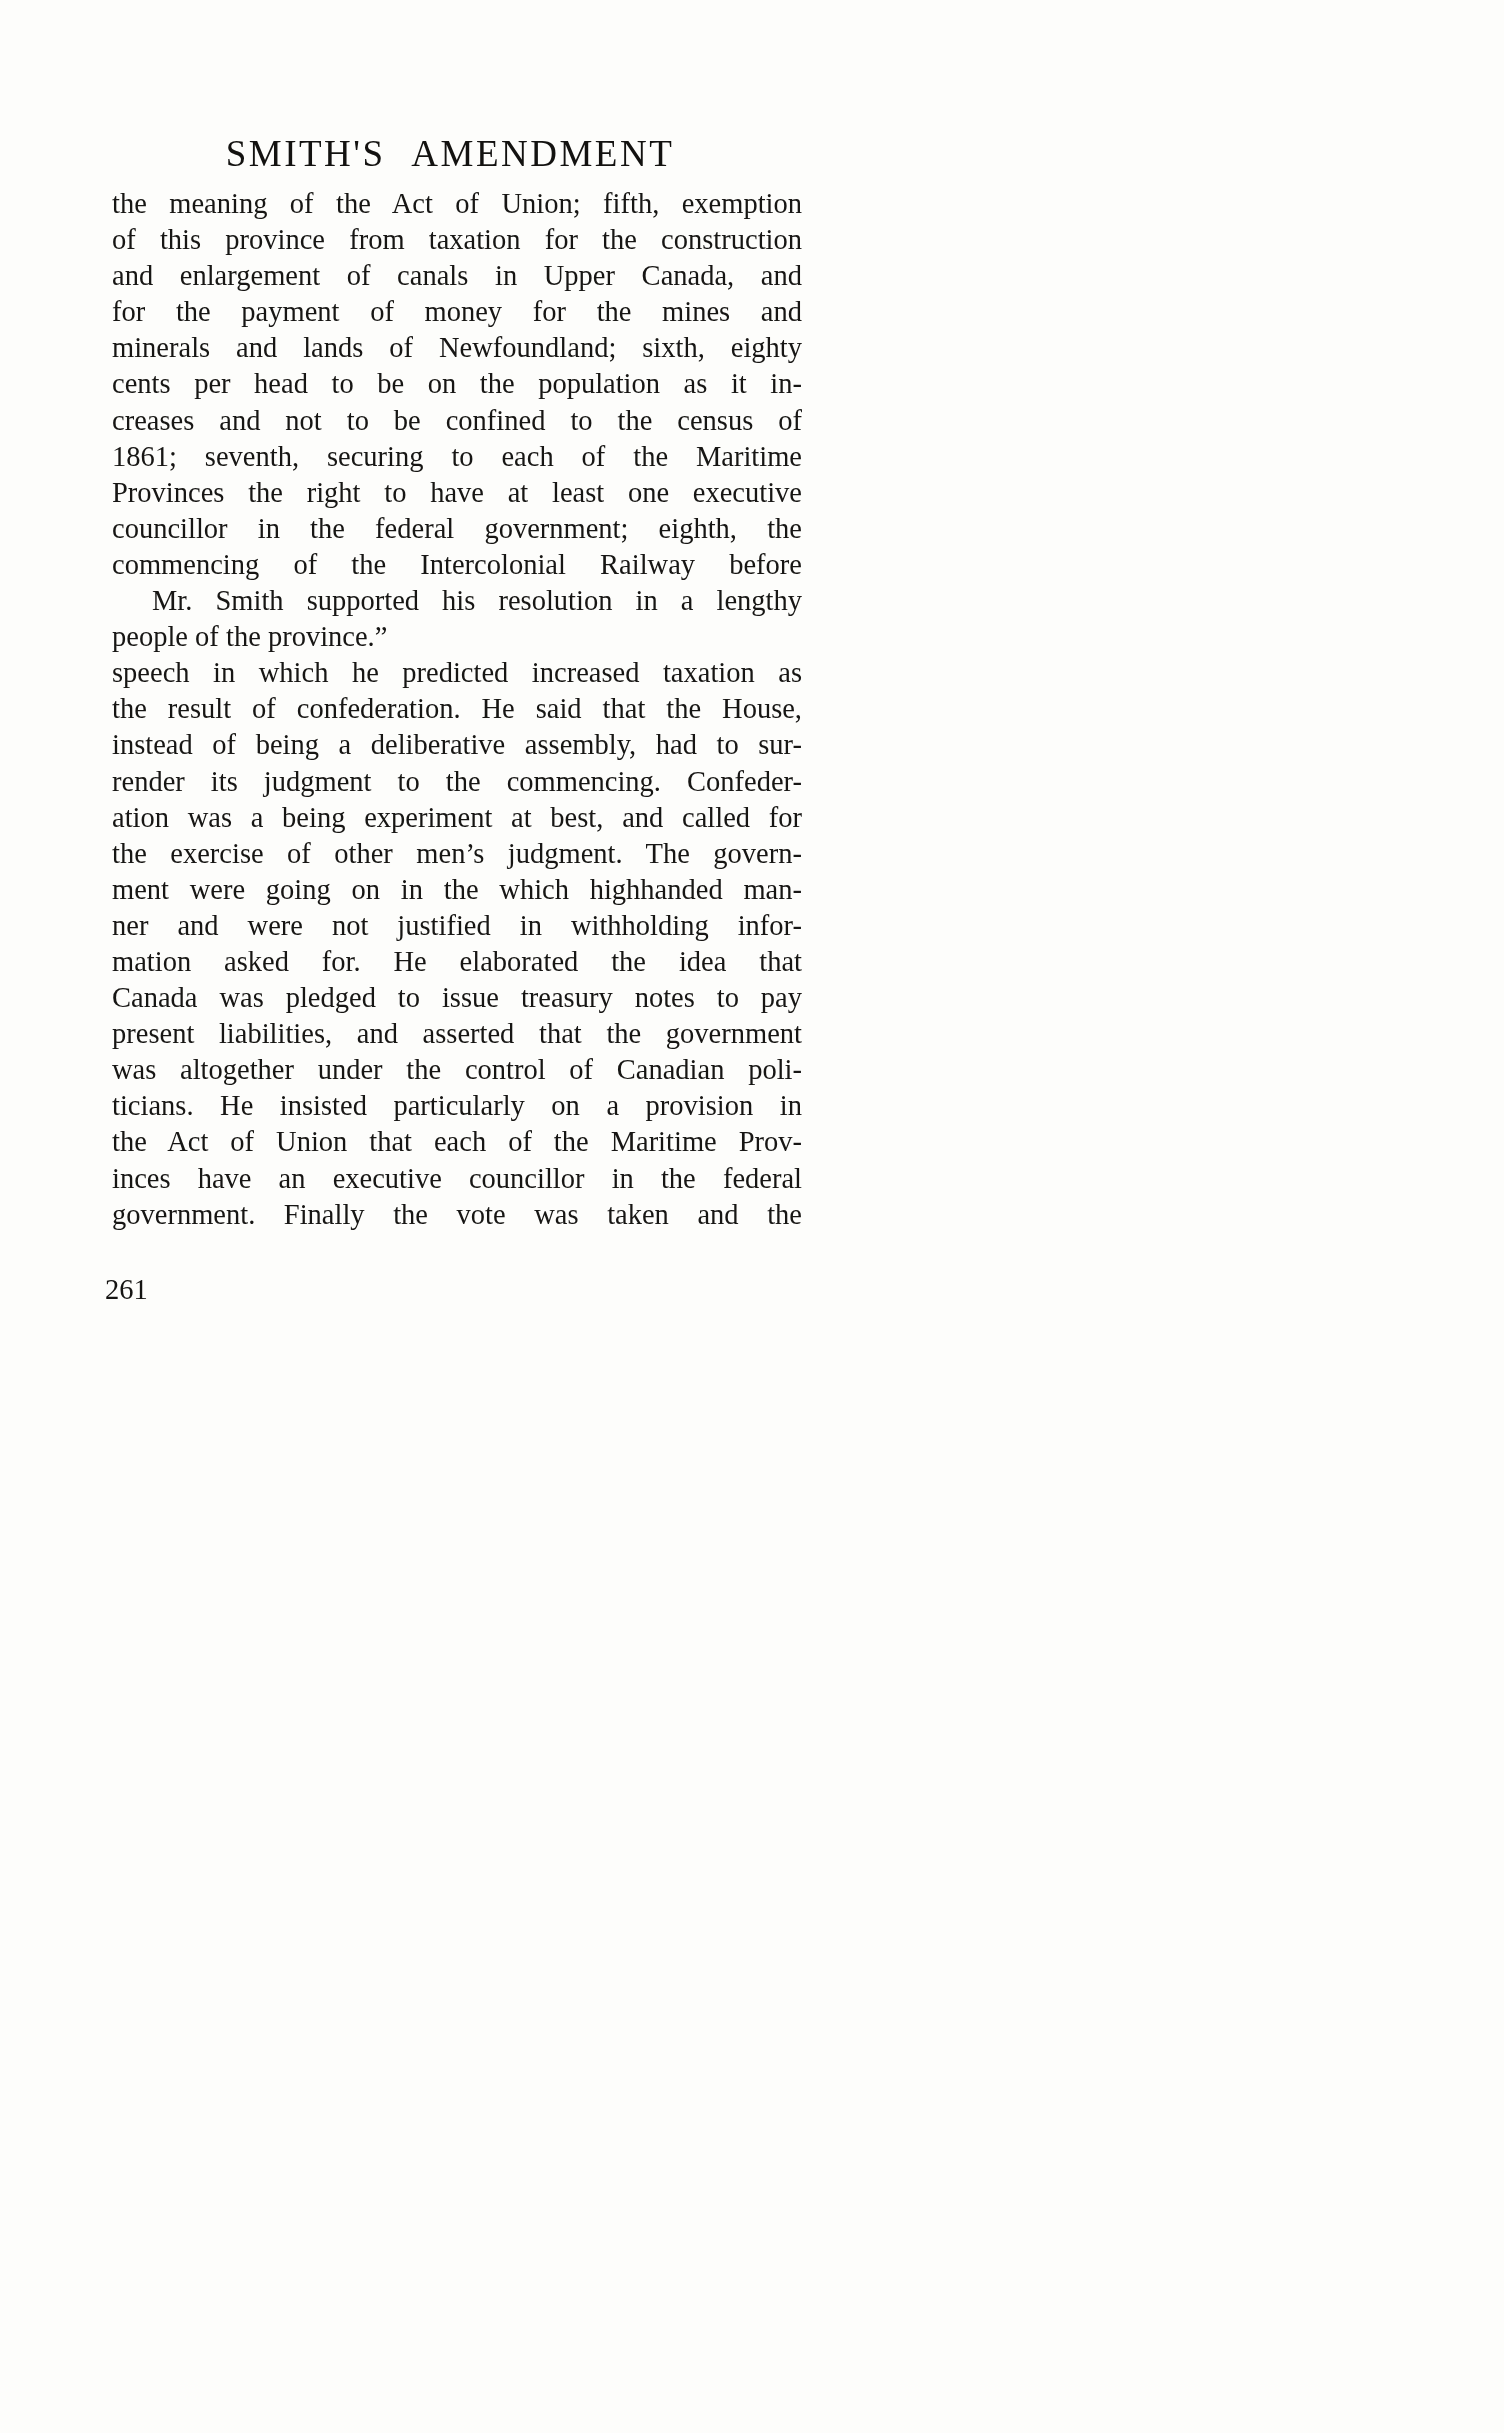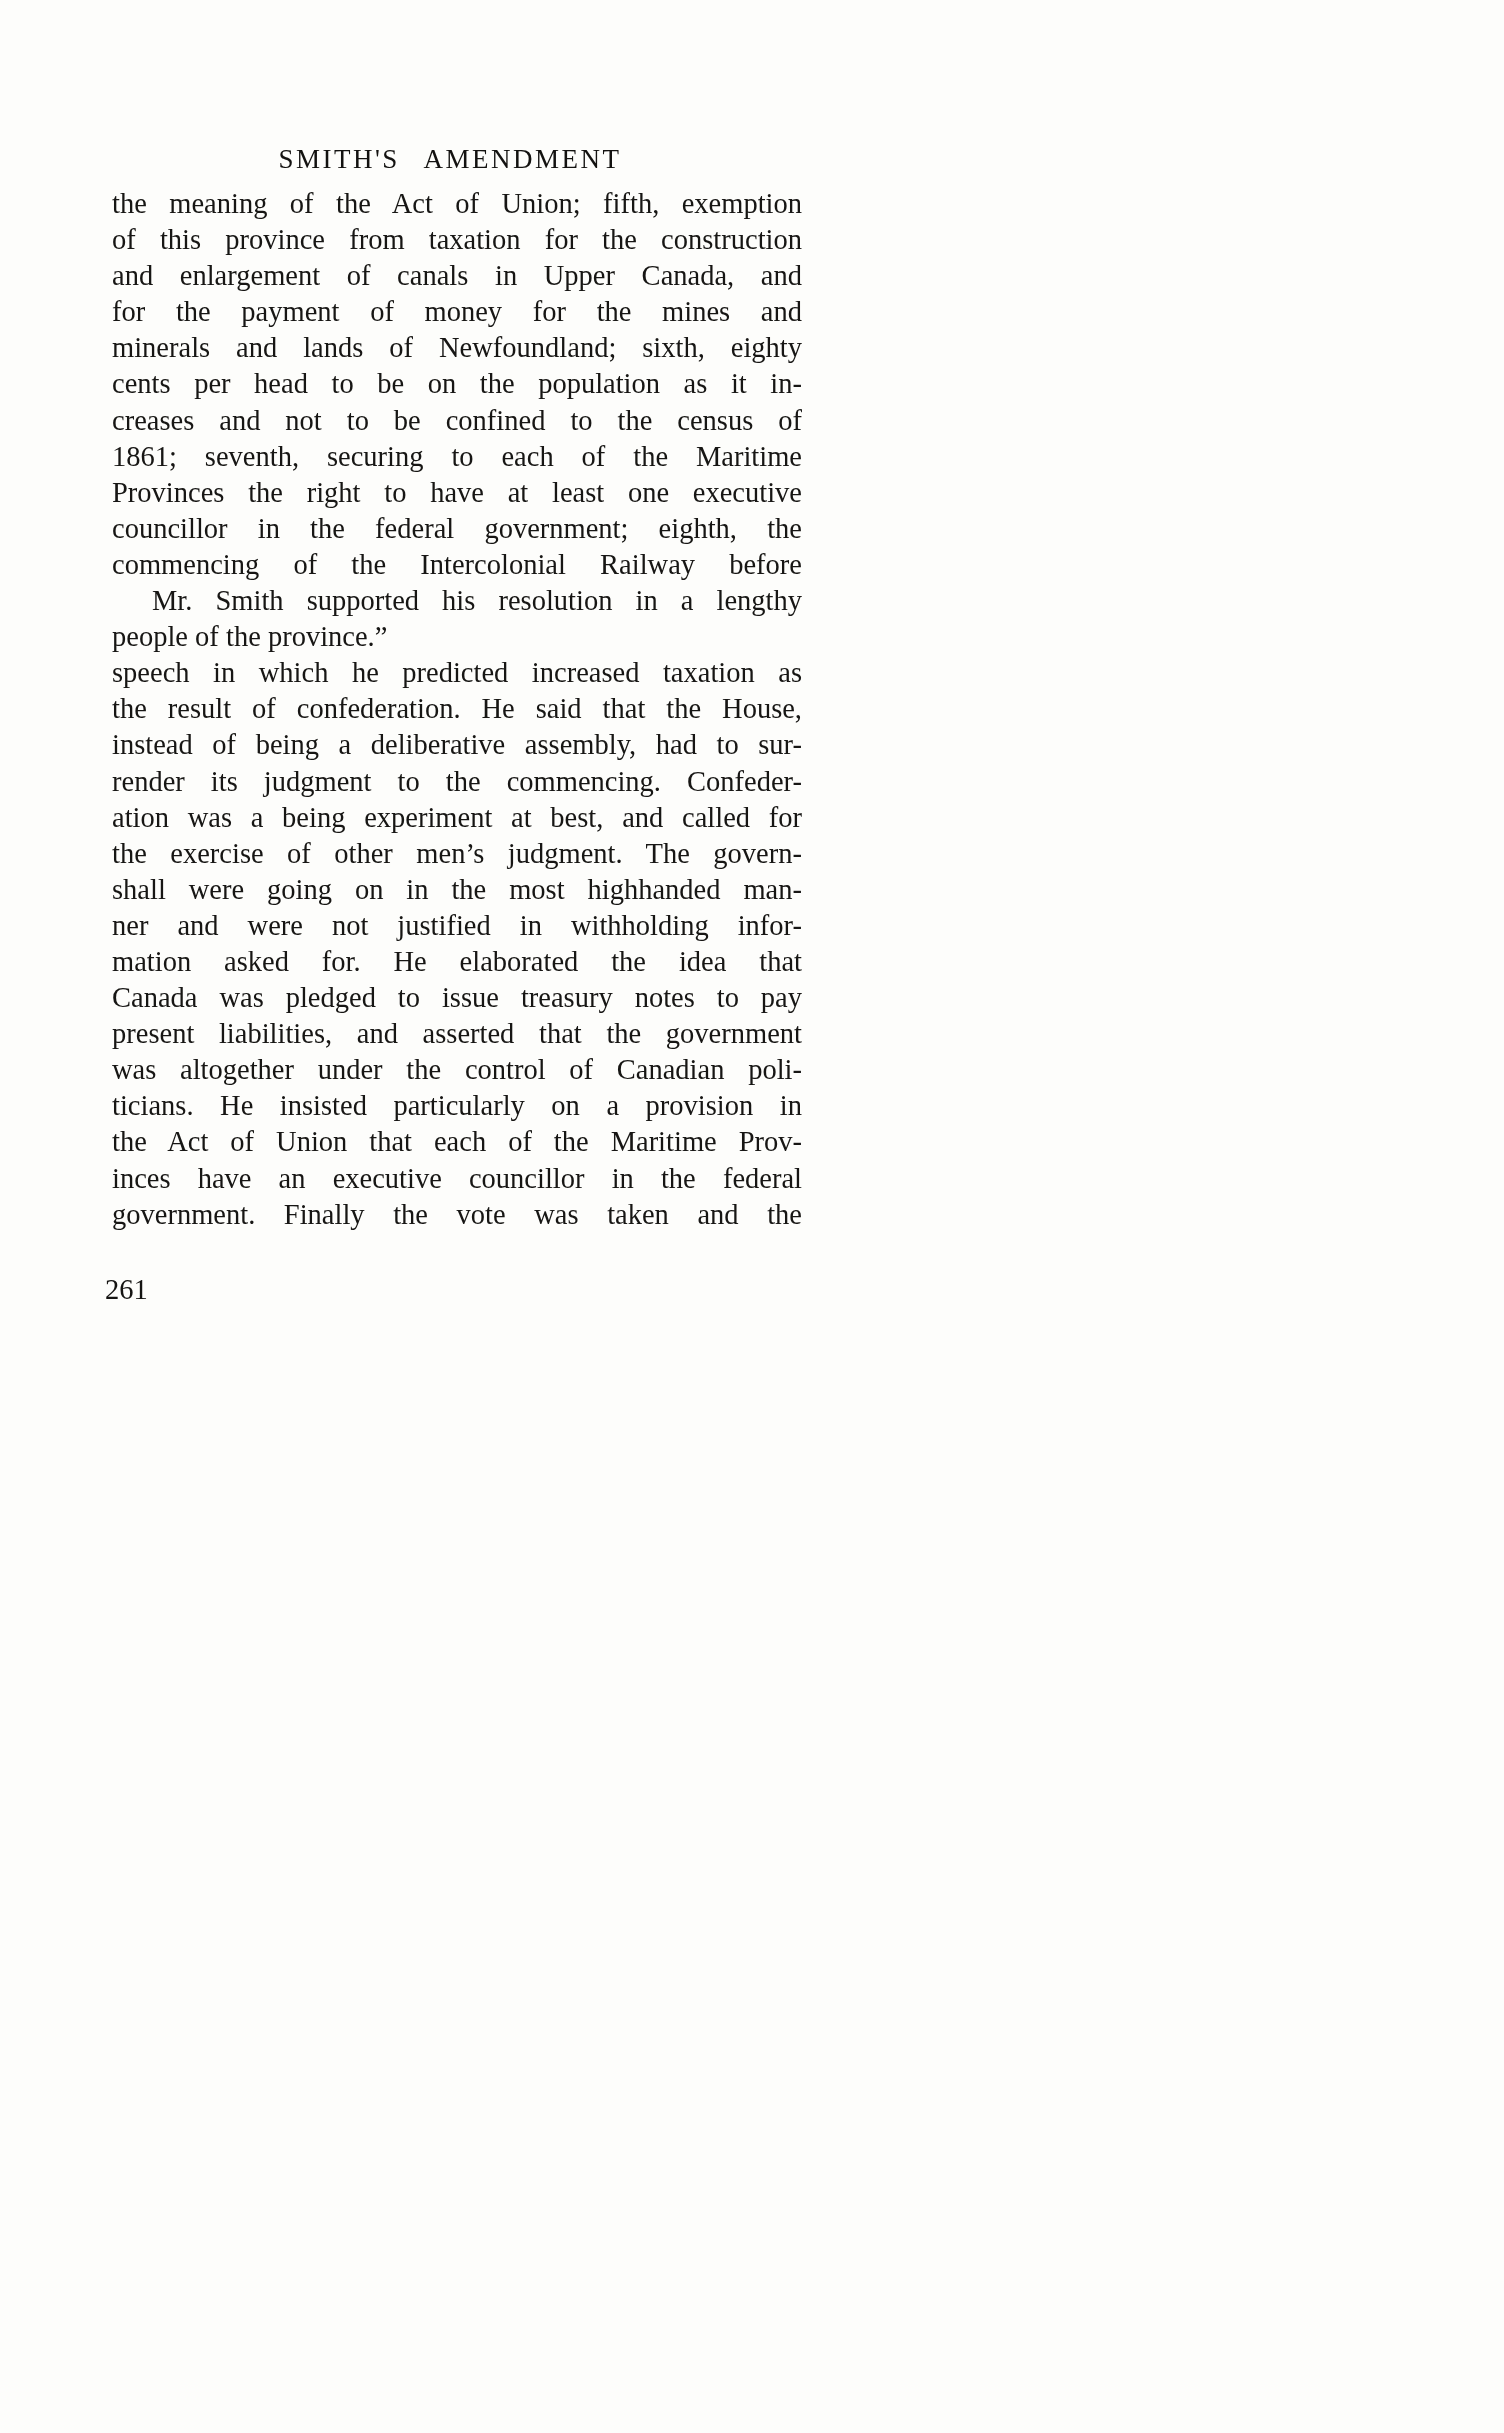--- a/index.html
+++ b/index.html
@@ -11,25 +11,25 @@
     position: relative;
     width: 1504px;
     height: 2433px;
     background: #fdfdfb;
     font-family: "Liberation Serif", "DejaVu Serif", serif;
     color: #151412;
     overflow: hidden;
   }
   .title {
     position: absolute;
-    top: 144px;
+    top: 132px;
     left: 105px;
     width: 690px;
     text-align: center;
-    font-size: 27px;
+    font-size: 37px;
     letter-spacing: 2.5px;
     word-spacing: 16px;
     color: #131210;
   }
   .body-text {
     position: absolute;
     top: 186px;
     left: 105px;
     width: 690px;
     font-size: 28.5px;
@@ -78,21 +78,21 @@
       <div class="line">councillor in the federal government; eighth, the</div>
       <div class="line">commencing of the Intercolonial Railway before</div>
       <div class="line indent">Mr. Smith supported his resolution in a lengthy</div>
       <div class="line end">people of the province.”</div>
       <div class="line">speech in which he predicted increased taxation as</div>
       <div class="line">the result of confederation.  He said that the House,</div>
       <div class="line">instead of being a deliberative assembly, had to sur-</div>
       <div class="line">render its judgment to the commencing.  Confeder-</div>
       <div class="line">ation was a being experiment at best, and called for</div>
       <div class="line">the exercise of other men’s judgment.  The govern-</div>
-      <div class="line">shall were going on in the most highhanded man-</div>
+      <div class="line">ment were going on in the which highhanded man-</div>
       <div class="line">ner and were not justified in withholding infor-</div>
       <div class="line">mation asked for.  He elaborated the idea that</div>
       <div class="line">Canada was pledged to issue treasury notes to pay</div>
       <div class="line">present liabilities, and asserted that the government</div>
       <div class="line">was altogether under the control of Canadian poli-</div>
       <div class="line">ticians.  He insisted particularly on a provision in</div>
       <div class="line">the Act of Union that each of the Maritime Prov-</div>
       <div class="line">inces have an executive councillor in the federal</div>
       <div class="line">government.  Finally the vote was taken and the</div>
     </div>

